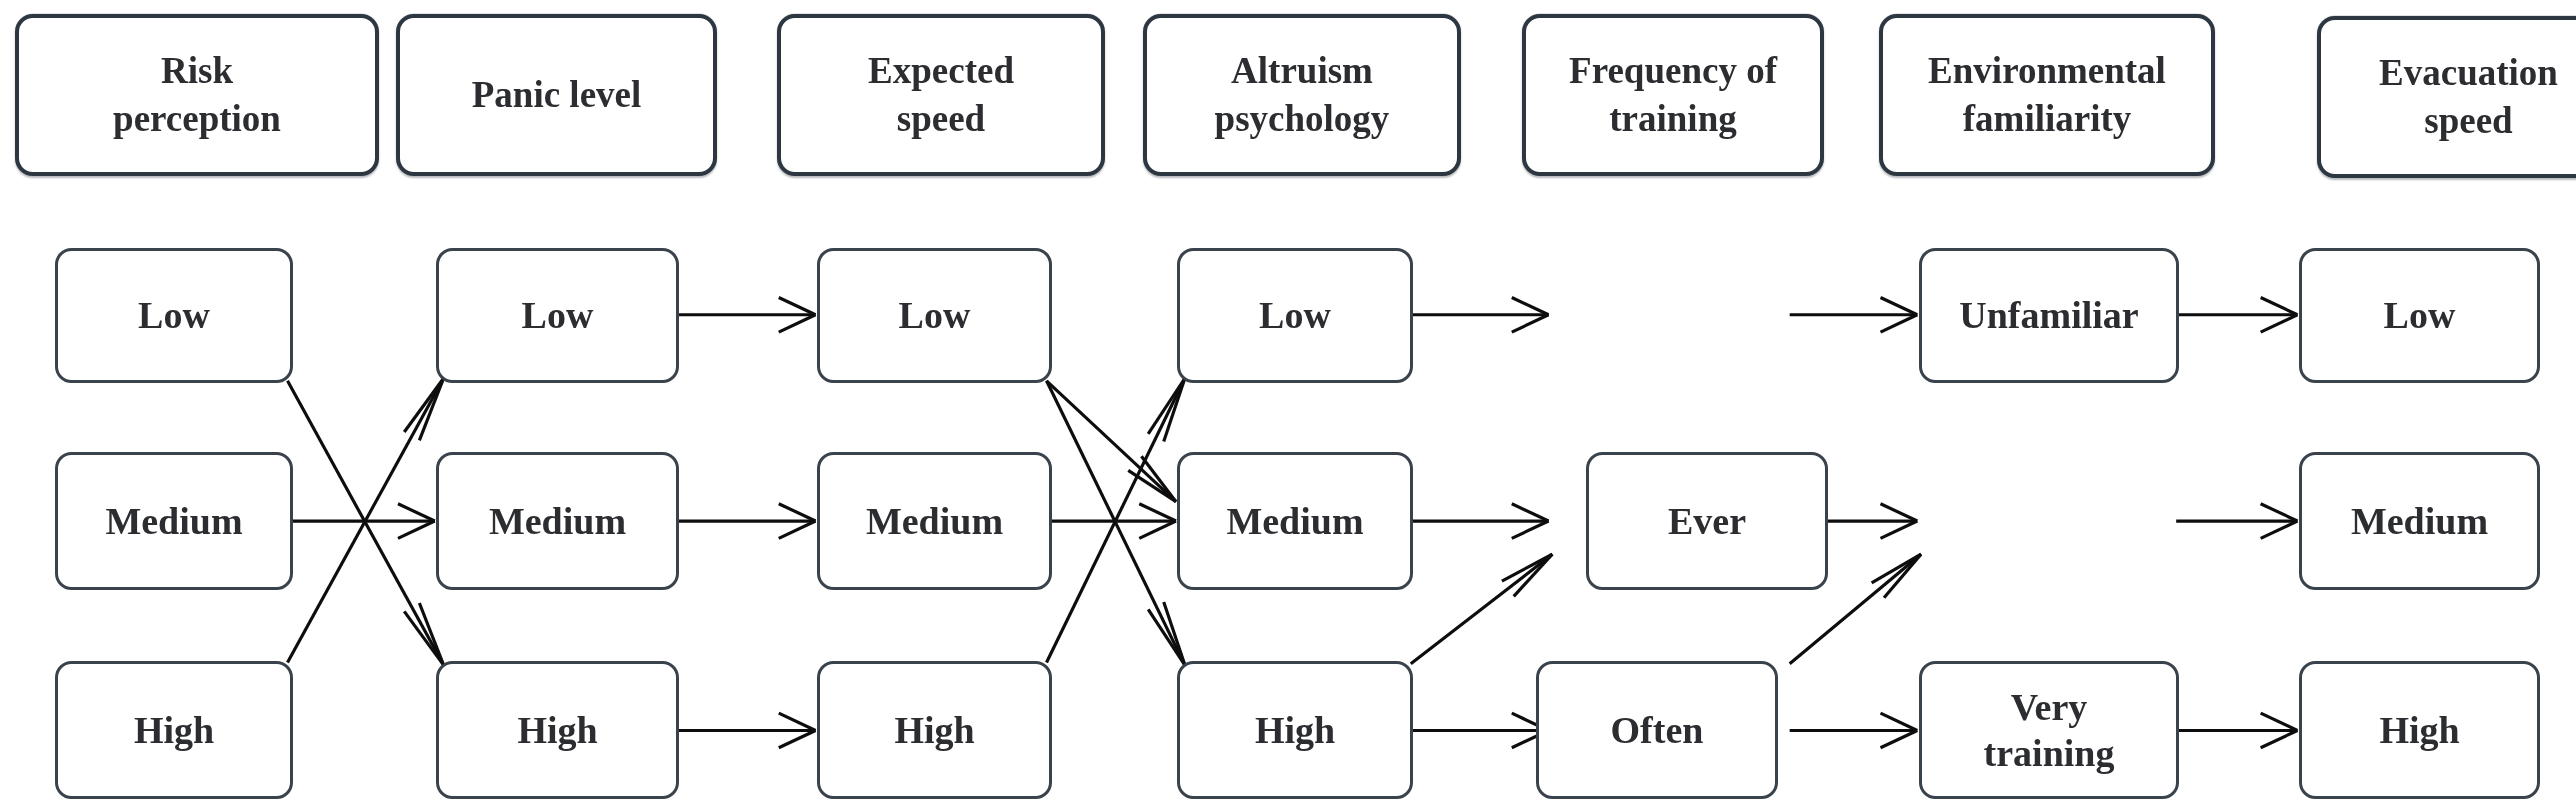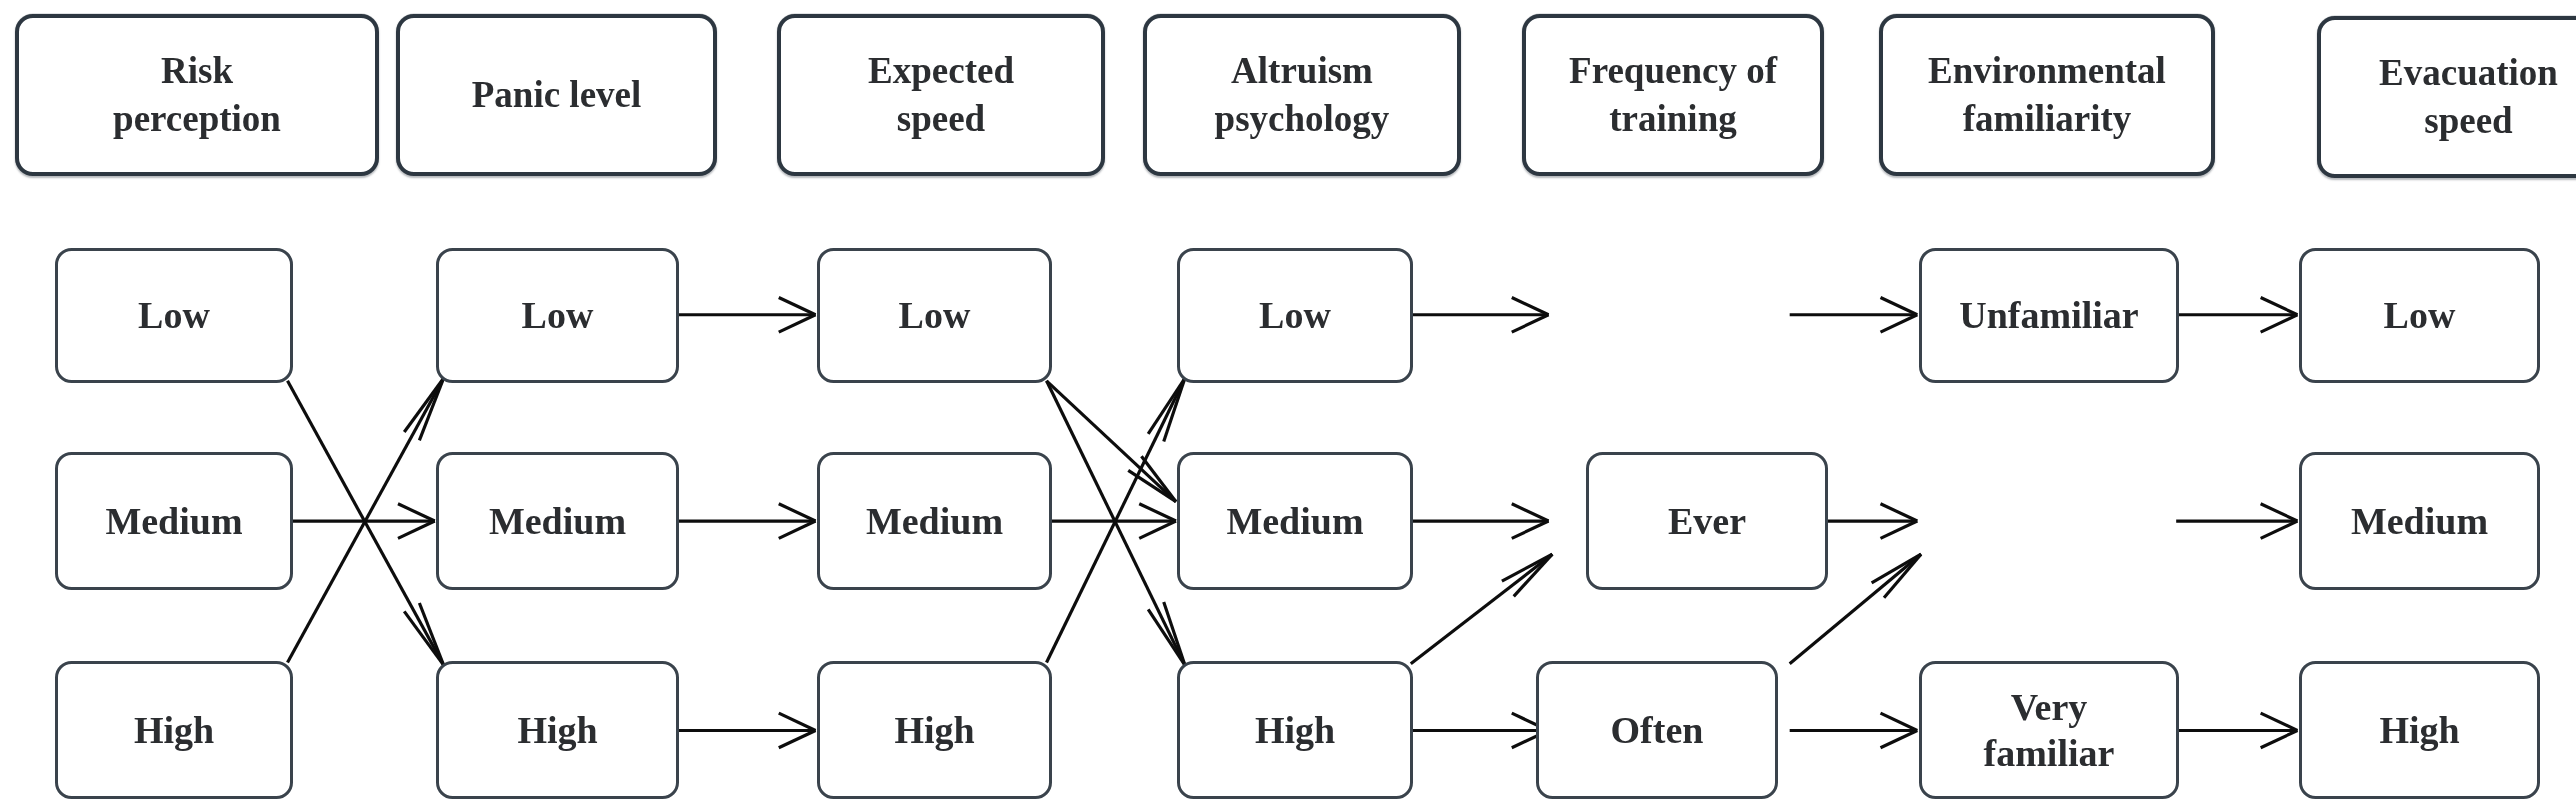--- a/index.html
+++ b/index.html
@@ -173,20 +173,20 @@
 
   <div class="nbox" style="left: 1177px; top: 248px; width: 236px; height: 135px;"><span>Low</span></div>
   <div class="nbox" style="left: 1177px; top: 452px; width: 236px; height: 138px;"><span>Medium</span></div>
   <div class="nbox" style="left: 1177px; top: 661px; width: 236px; height: 138px;"><span>High</span></div>
 
   <div class="nbox" style="left: 1550px; top: 452px; width: 242px; height: 138px; margin-left: 36px;"><span>Ever</span></div>
   <div class="nbox" style="left: 1536px; top: 661px; width: 242px; height: 138px;"><span>Often</span></div>
 
   <div class="nbox" style="left: 1919px; top: 248px; width: 260px; height: 135px;"><span>Unfamiliar</span></div>
   <div class="nbox" style="left: 1919px; top: 661px; width: 260px; height: 138px;"><span>Very
-familiar</span></div>
+training</span></div>
 
   <div class="nbox" style="left: 2299px; top: 248px; width: 241px; height: 135px;"><span>Low</span></div>
   <div class="nbox" style="left: 2299px; top: 452px; width: 241px; height: 138px;"><span>Medium</span></div>
   <div class="nbox" style="left: 2299px; top: 661px; width: 241px; height: 138px;"><span>High</span></div>
 
 </div>
 
 
 </body></html>

